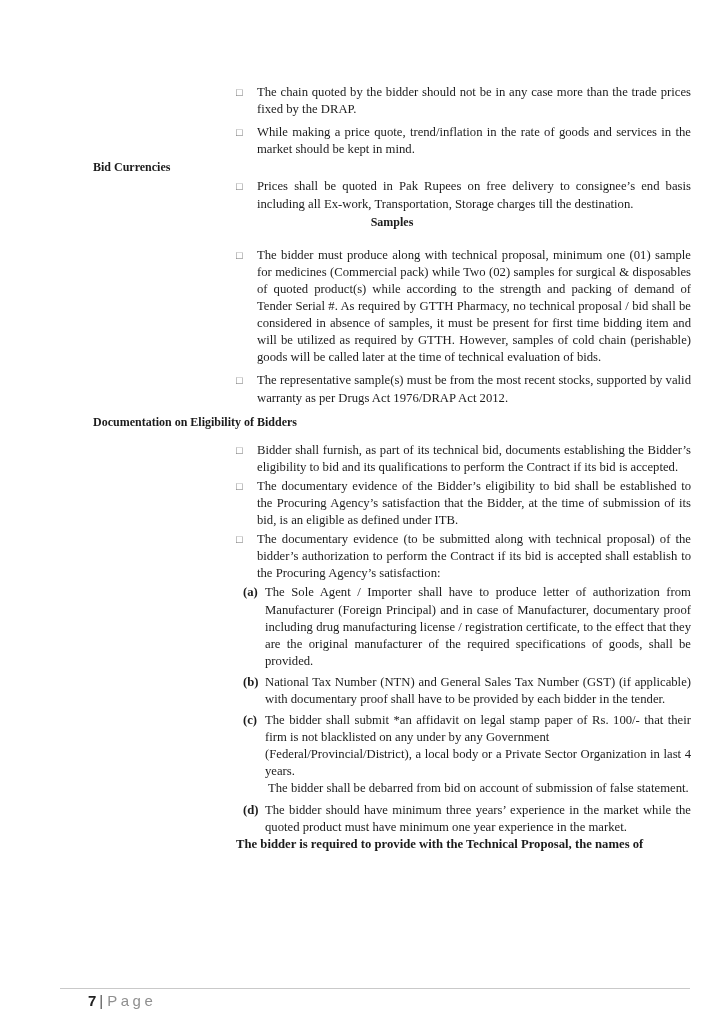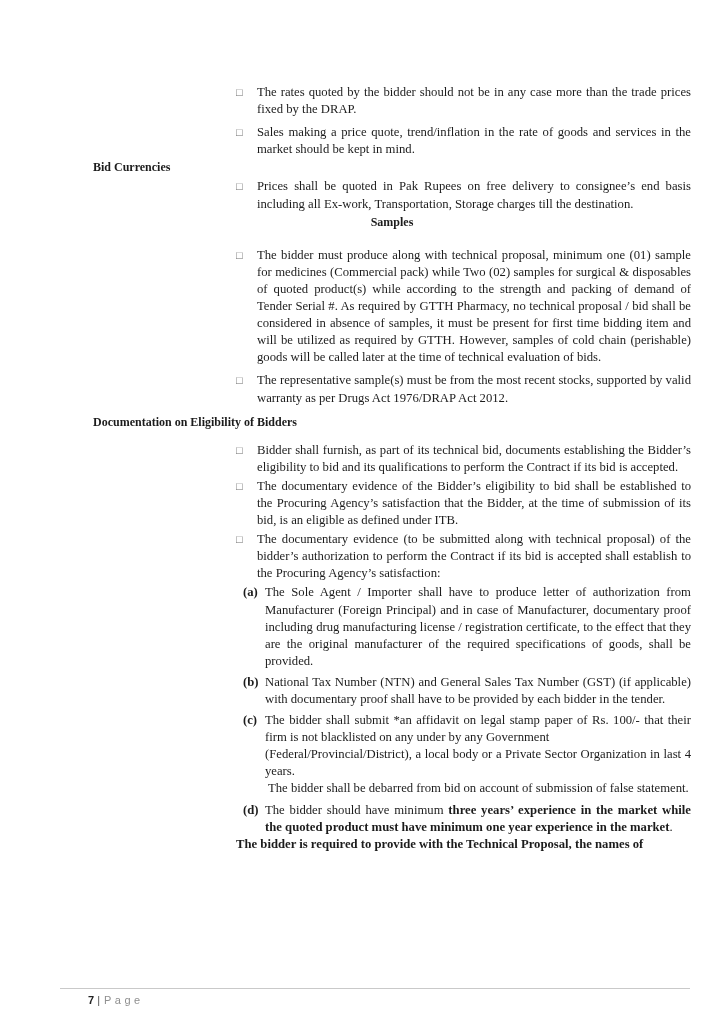--- a/index.html
+++ b/index.html
@@ -58,57 +58,57 @@
   .lettered .body p{margin:0;text-align:justify;}
   .lettered .body p.padded{padding-left:3px;}
   .dense{margin-top:2px;}
   .gap4{margin-top:4px;}
   .closing{
     margin-left:143px;
     font-weight:bold;
     text-align:justify;
     margin-top:0;
   }
-  b, .bold{font-weight:bold;}
+  b, .bold{font-weight:normal;}
   .footer{
     position:absolute;
     left:0;right:0;bottom:0;
     height:36px;
   }
   .footer-rule{
     position:absolute;
     top:0;left:60px;width:630px;
     border-top:1px solid #c9c9c9;
     height:0;
   }
   .footer-text{
     position:absolute;
     top:4px;left:88px;
     font-family:"Liberation Sans","DejaVu Sans",sans-serif;
-    font-size:11px;
+    font-size:15px;
   }
   .footer-text .num{font-weight:bold;color:#222222;}
   .footer-text .sep{color:#555555;margin:0 4px 0 3px;font-weight:normal;}
   .footer-text .pageword{color:#8f8f8f;letter-spacing:3.5px;}
   p{margin:0;}
 </style>
 </head>
 <body>
 
 <div class="page">
   <div class="doc">
 
     <div class="bullet-row" style="margin-top:0;">
       <span class="bullet-glyph">□</span>
-      <p class="bullet-text">The rates quoted by the bidder should not be in any case more than the trade prices fixed by the DRAP.</p>
+      <p class="bullet-text">The chain quoted by the bidder should not be in any case more than the trade prices fixed by the DRAP.</p>
     </div>
 
     <div class="bullet-row">
       <span class="bullet-glyph">□</span>
-      <p class="bullet-text">Sales making a price quote, trend/inflation in the rate of goods and services in the market should be kept in mind.</p>
+      <p class="bullet-text">While making a price quote, trend/inflation in the rate of goods and services in the market should be kept in mind.</p>
     </div>
 
     <h2 class="heading bid">Bid Currencies</h2>
 
     <div class="bullet-row tight">
       <span class="bullet-glyph">□</span>
       <p class="bullet-text">Prices shall be quoted in Pak Rupees on free delivery to consignee’s end basis including all Ex-work, Transportation, Storage charges till the destination.</p>
     </div>
 
     <h2 class="heading samples">Samples</h2>

